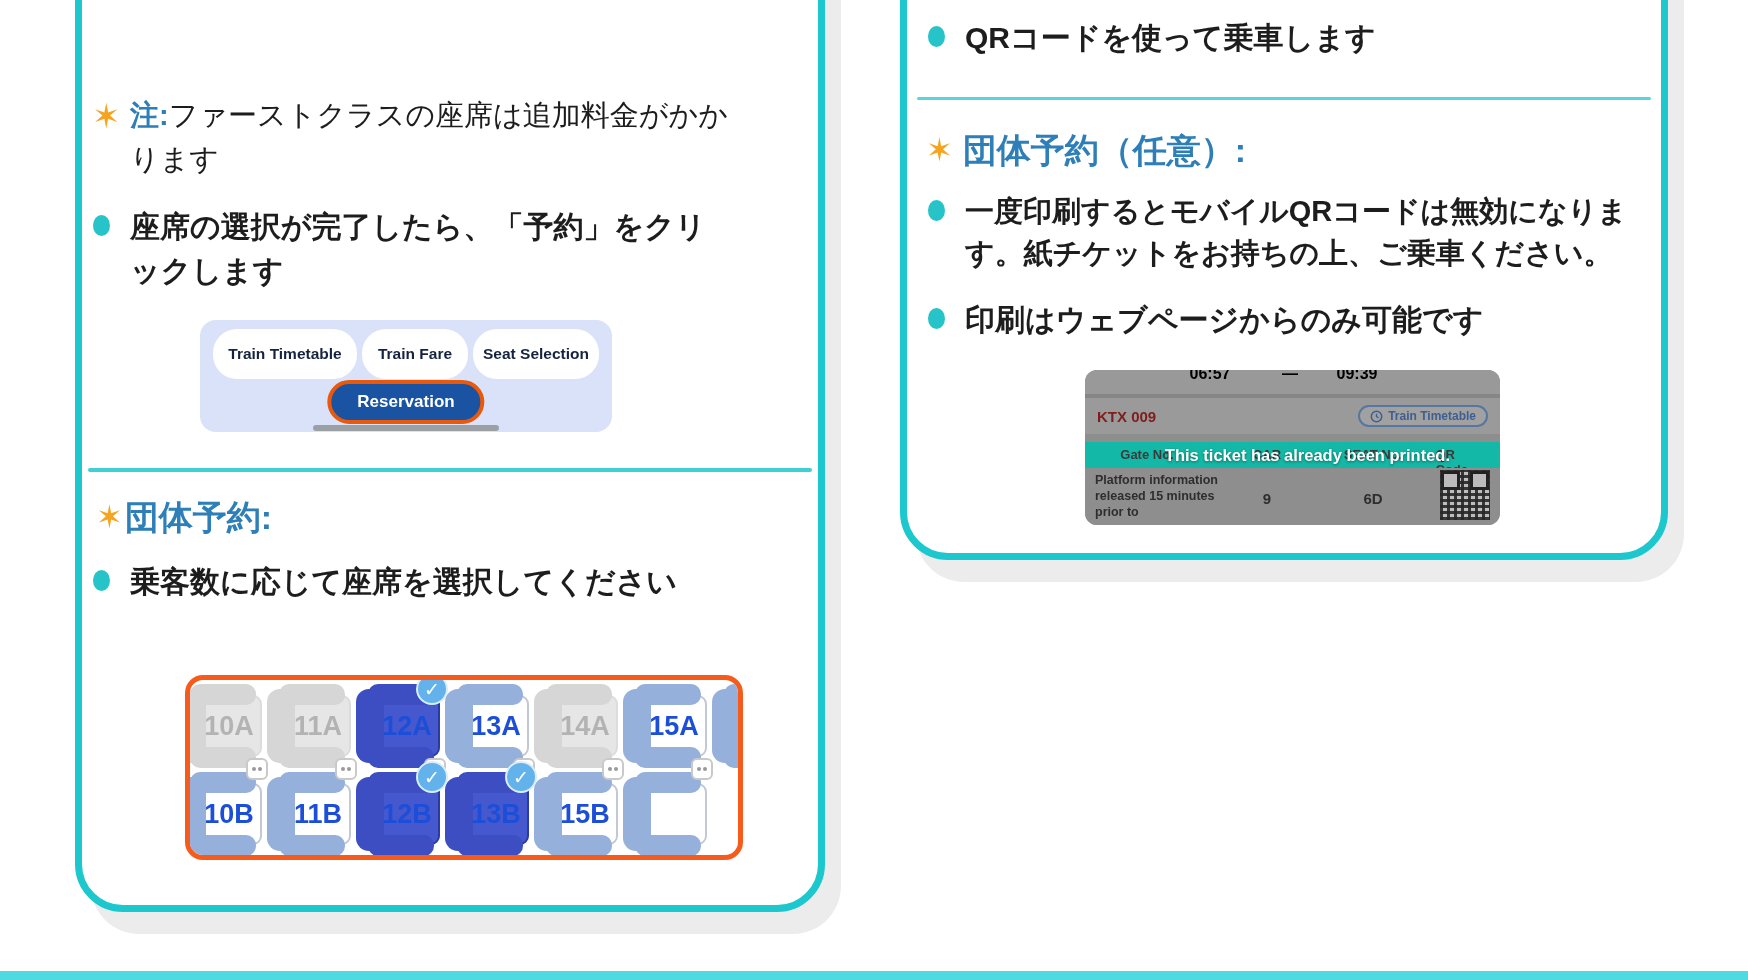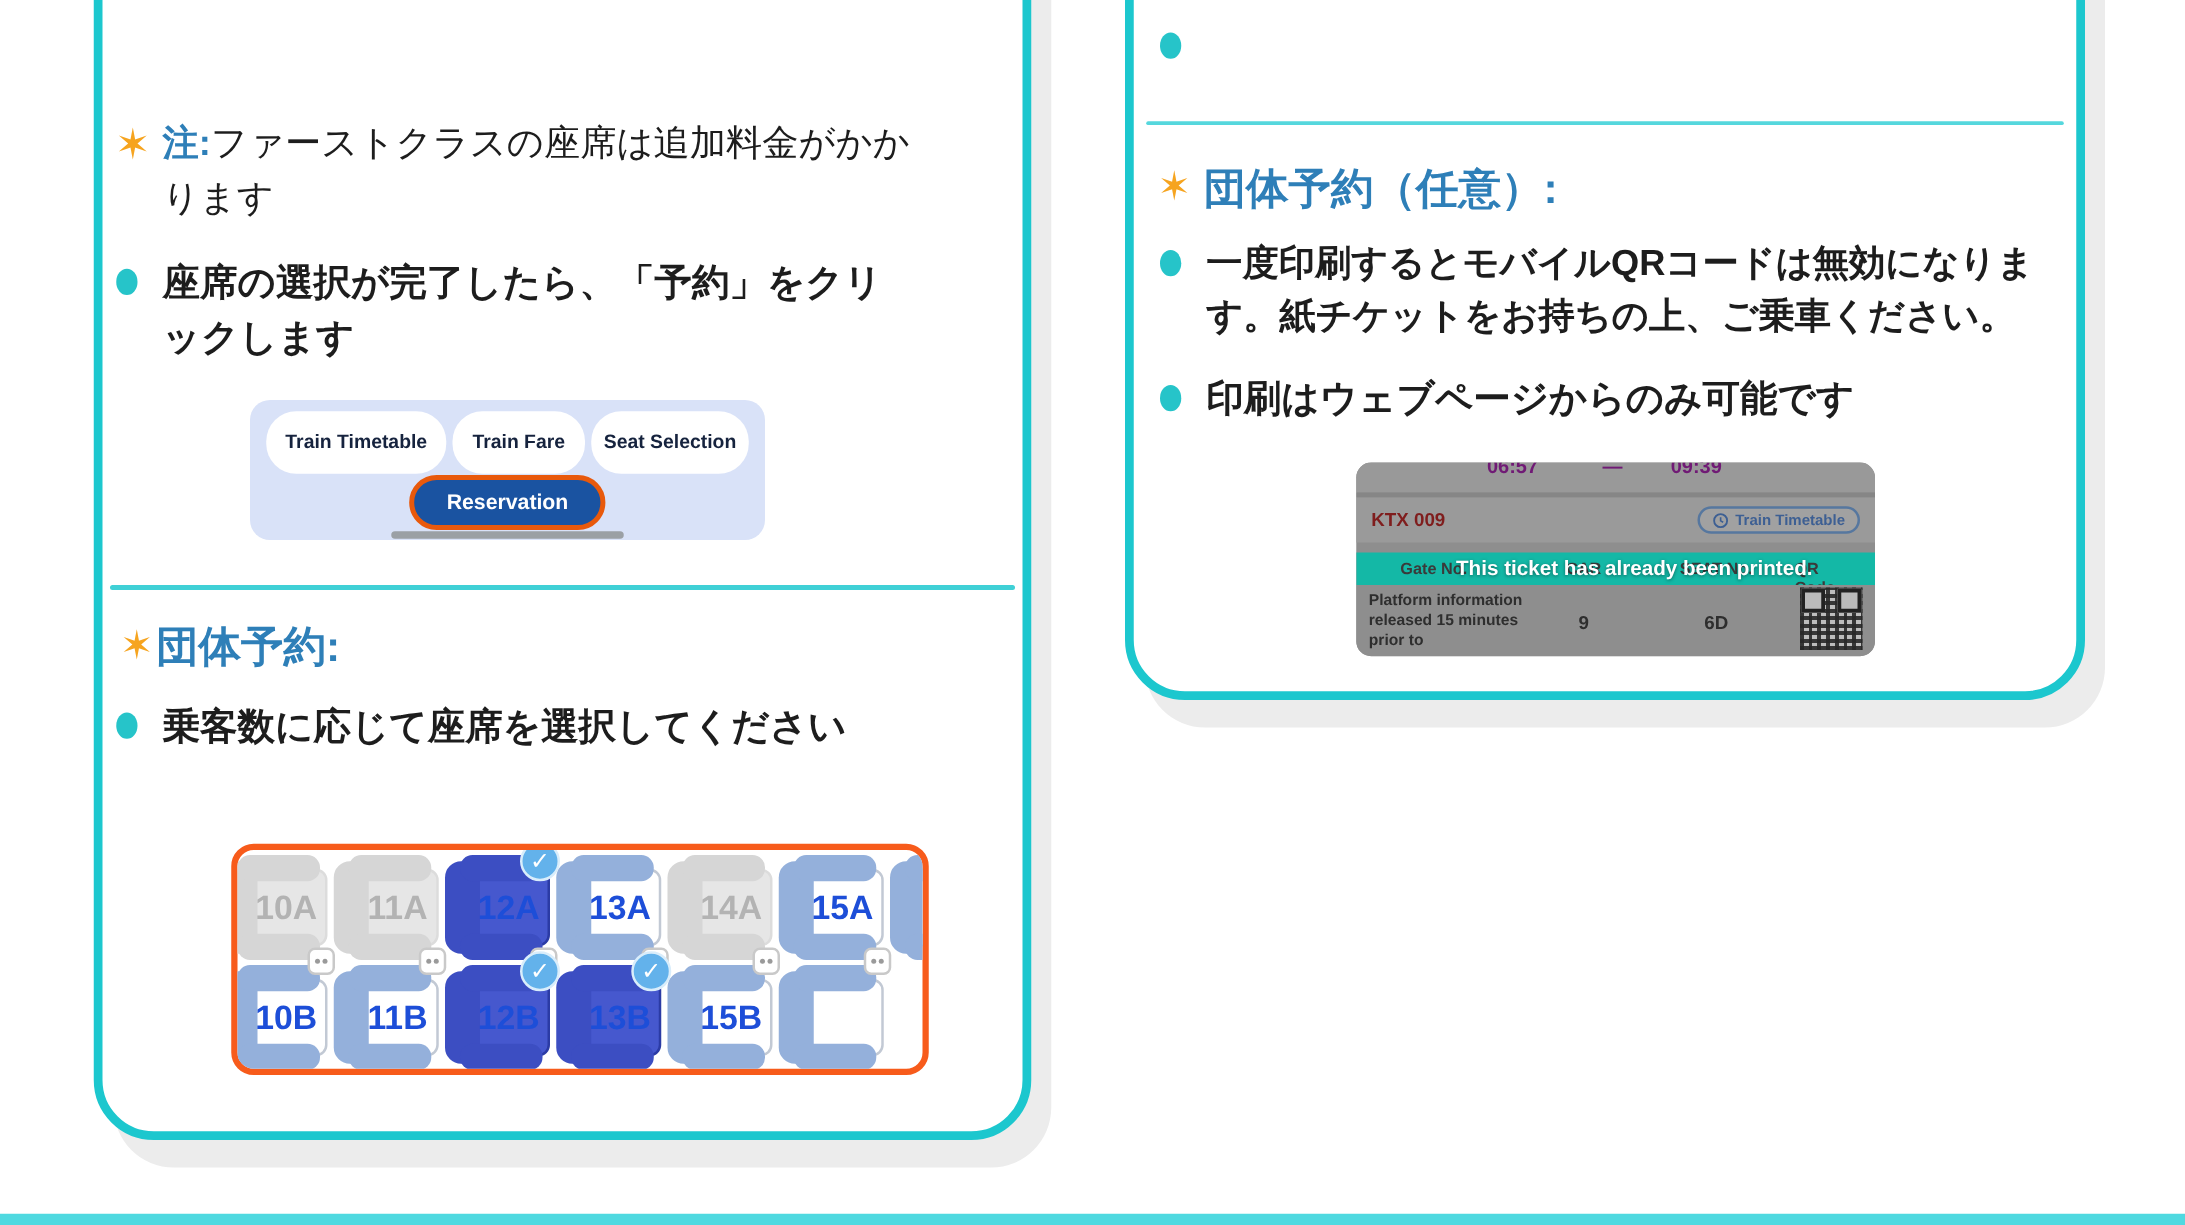--- a/index.html
+++ b/index.html
@@ -63,21 +63,21 @@
            display:flex; align-items:center; justify-content:center; z-index:3; }
   .outlet { position:absolute; width:22px; height:22px; background:#fff; border:2px solid #C9C9C9;
             border-radius:6px; z-index:1; top:78px; display:flex; align-items:center;
             justify-content:center; gap:2px; }
   .outlet::before, .outlet::after { content:""; width:4px; height:4px; border-radius:50%; background:#9A9A9A; }
 
   
   .ticket { position:absolute; left:178px; top:563px; width:415px; height:155px; border-radius:12px;
             overflow:hidden; background:#8E8E8E; }
   .t-times { position:absolute; top:0; left:0; right:0; height:24px; background:#999; overflow:hidden; }
-  .t-times span { position:absolute; top:-5px; transform:translateX(-50%); font-size:16px; font-weight:bold; color:#701a75; }
+  .t-times span { position:absolute; top:-5px; transform:translateX(-50%); font-size:16px; font-weight:bold; color:#000000; }
   .t-dep { left:125px; } .t-sep { left:205px; } .t-arr { left:272px; }
   .t-gap1 { position:absolute; top:24px; left:0; right:0; height:4px; background:#868686; }
   .t-ktx { position:absolute; top:28px; left:0; right:0; height:36px; background:#9A9A9A;
            display:flex; align-items:center; justify-content:space-between; padding:0 12px; }
   .t-train { font-size:15px; font-weight:bold; color:#7f1d1d;text-align:center; }
   .tt-pill { display:flex; align-items:center; gap:5px; border:2px solid #56779F; color:#3D5F93;
              border-radius:14px; padding:2px 10px; font-size:12px; font-weight:bold; background:rgba(255,255,255,.08); }
   .t-head { position:absolute; top:72px; left:0; right:0; height:26px; background:#14b8a6; }
   .t-head span { position:absolute; top:5px; transform:translateX(-50%); font-size:13px; font-weight:bold; color:#3a3a3a; }
   .th-gate { left:62px; } .th-car { left:182px; } .th-seat { left:288px; } .th-qr { left:372px; }
@@ -244,20 +244,21 @@
         <div class="outlet" style="left: 323px;"></div>
         <div class="outlet" style="left: 412px;"></div>
         <div class="outlet" style="left: 501px;"></div>
       </div>
   </section>
 
   <section class="panel right-panel">
 
     <div class="bullet" style="left:21px; top:209px; width:700px;">
       <span class="dot"></span>
+      <span>QRコードを使って乗車します</span>
     </div>
 
     <hr class="divider light" style="left:10px; right:10px; top:290px;">
 
     <div class="heading" style="left:19px; top:321px;">
       <span class="star inline">✶</span><span class="htext">団体予約（任意）:</span>
     </div>
 
     <div class="bullet" style="left:21px; top:383px; width:725px; font-size:29px;">
       <span class="dot"></span>

